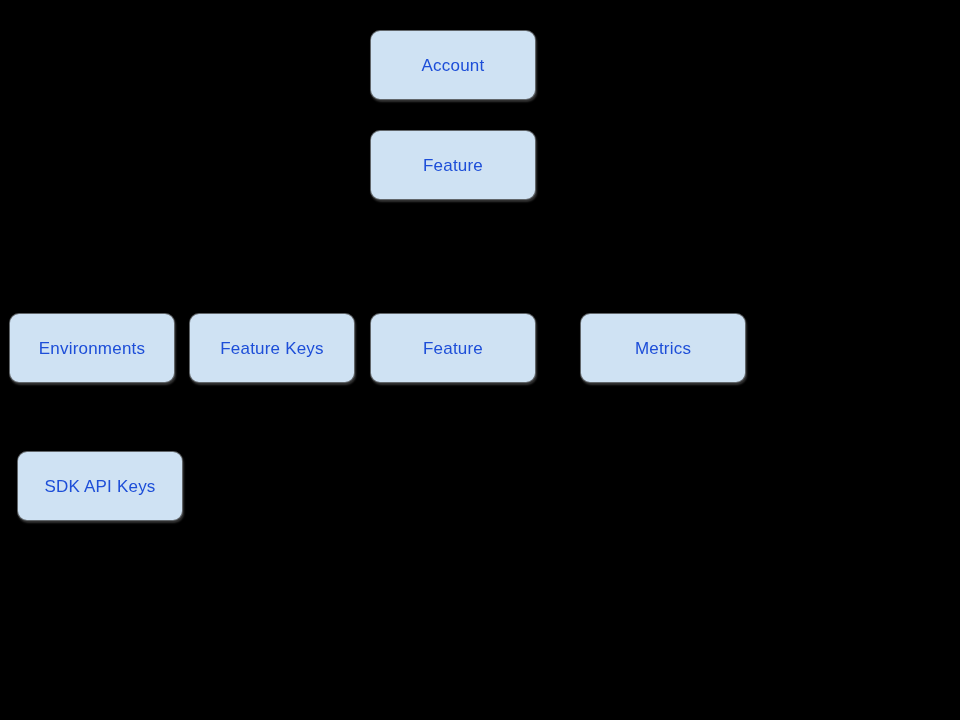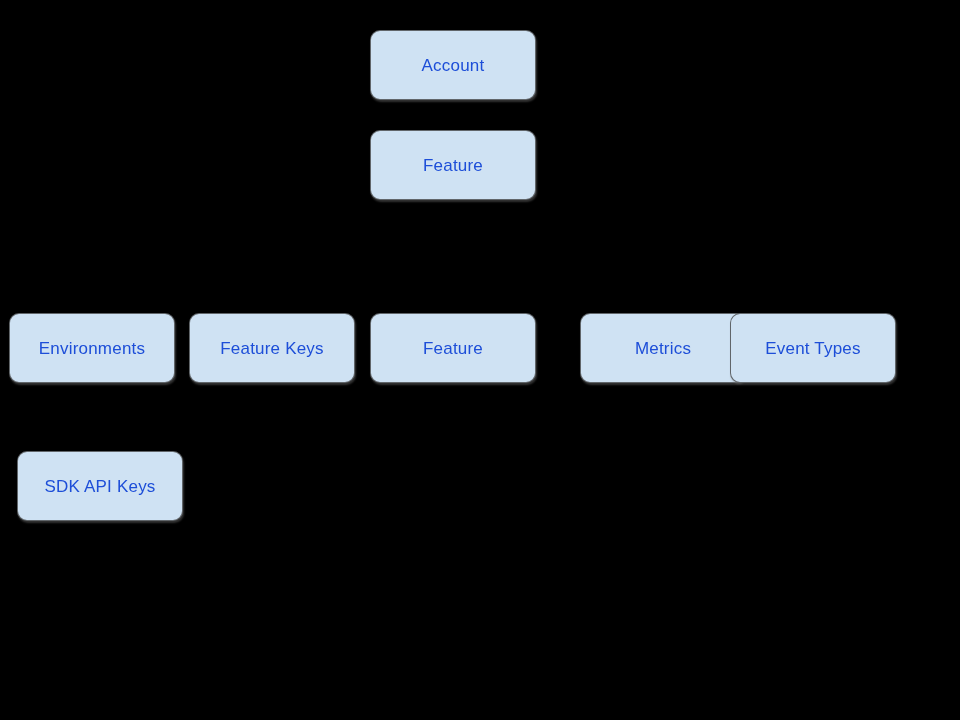--- a/index.html
+++ b/index.html
@@ -67,21 +67,18 @@
   </div>
 
   <div class="node pos-segments">
     <span class="label">Feature</span>
   </div>
 
   <div class="node pos-metrics">
     <span class="label">Metrics</span>
   </div>
 
-  <div class="node pos-event-types">
-    <span class="label">Event Types</span>
-  </div>
 
   <div class="node pos-sdk-api-keys">
     <span class="label">SDK API Keys</span>
   </div>
 
 </div>
 
 </body></html>

